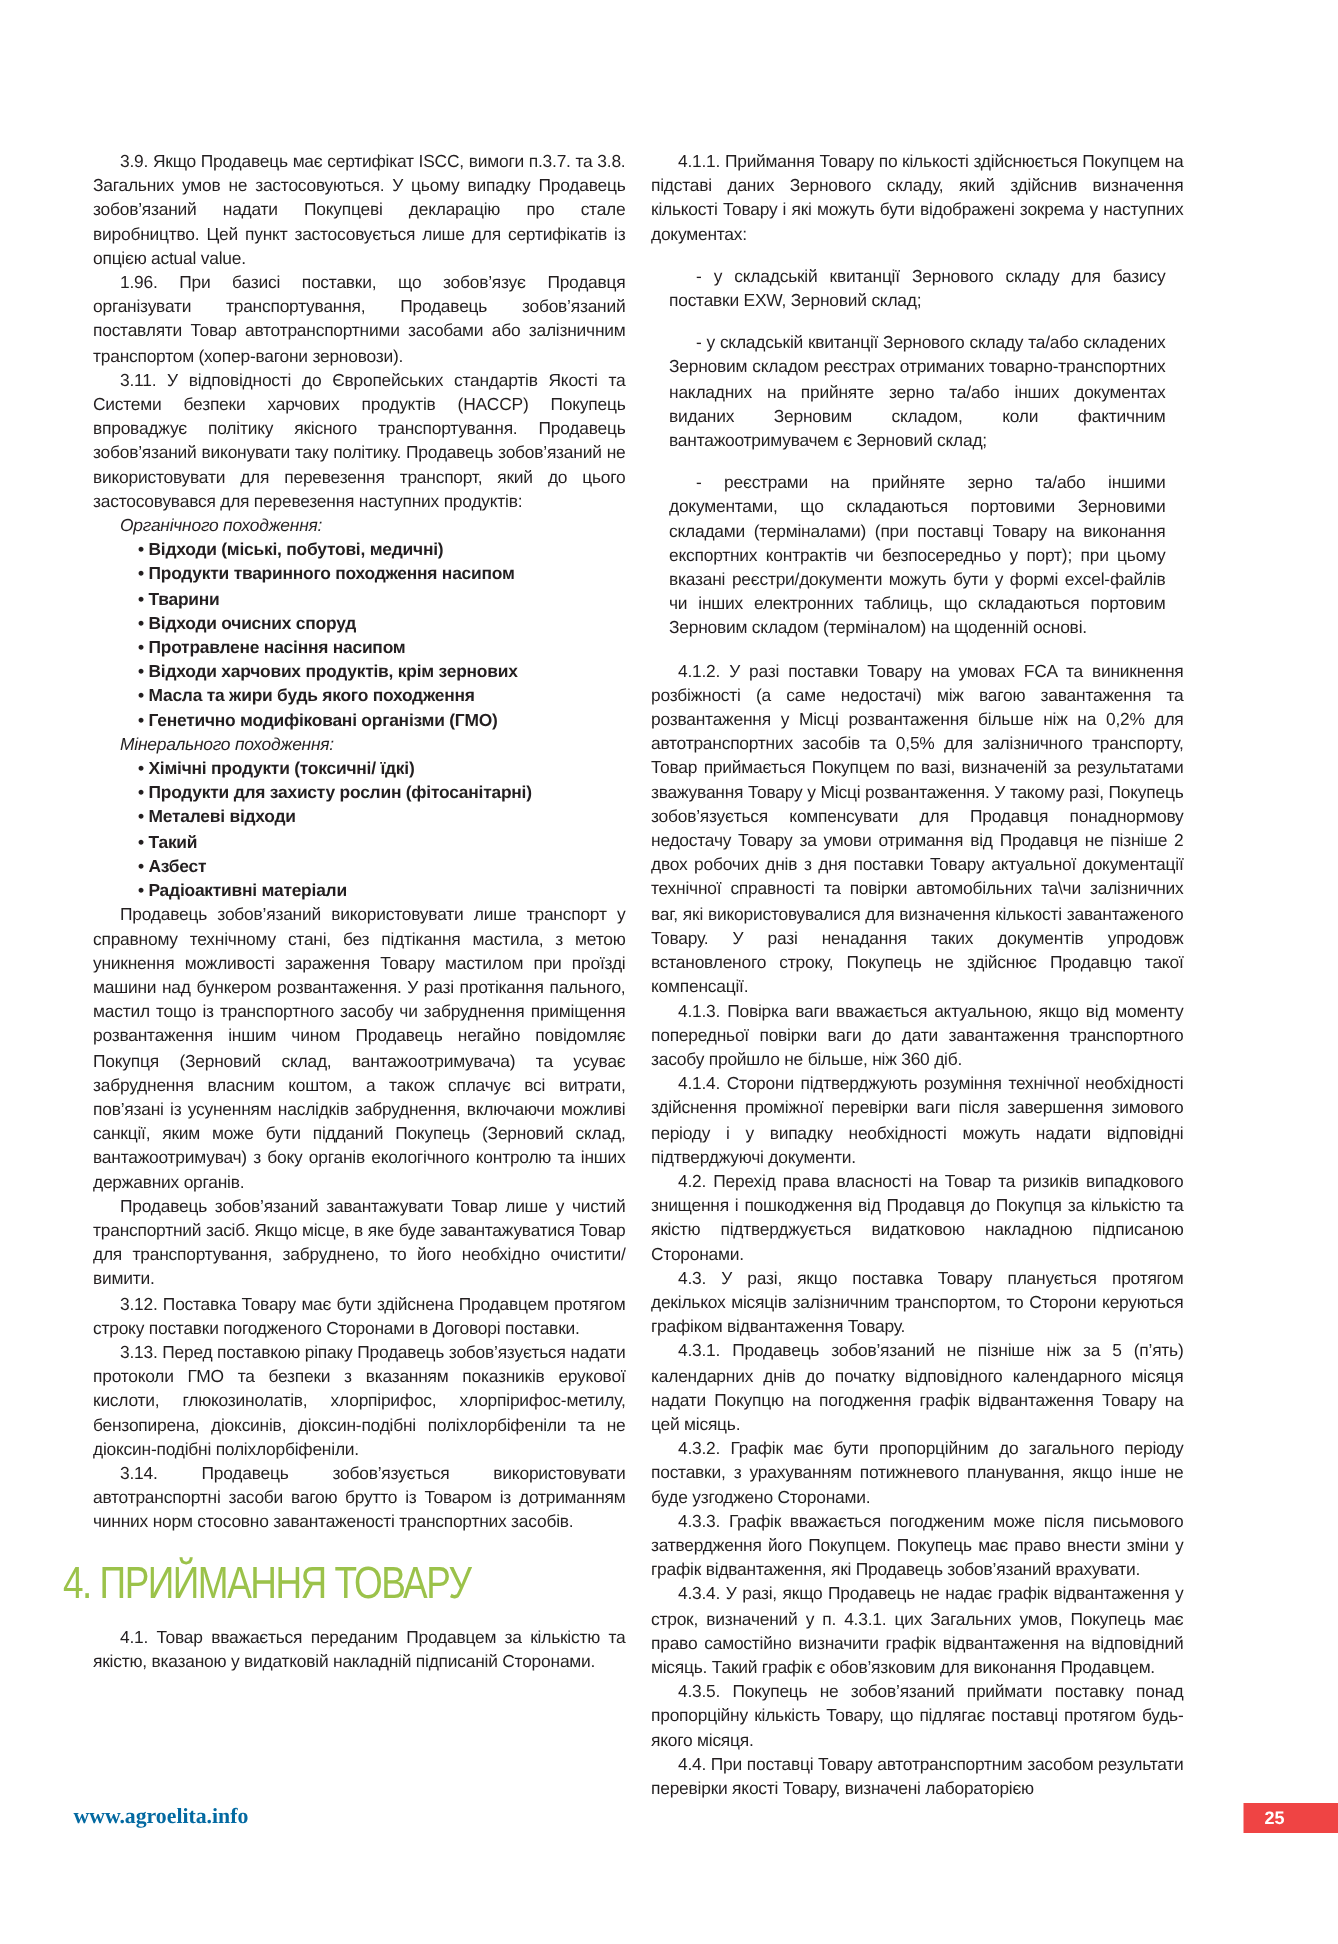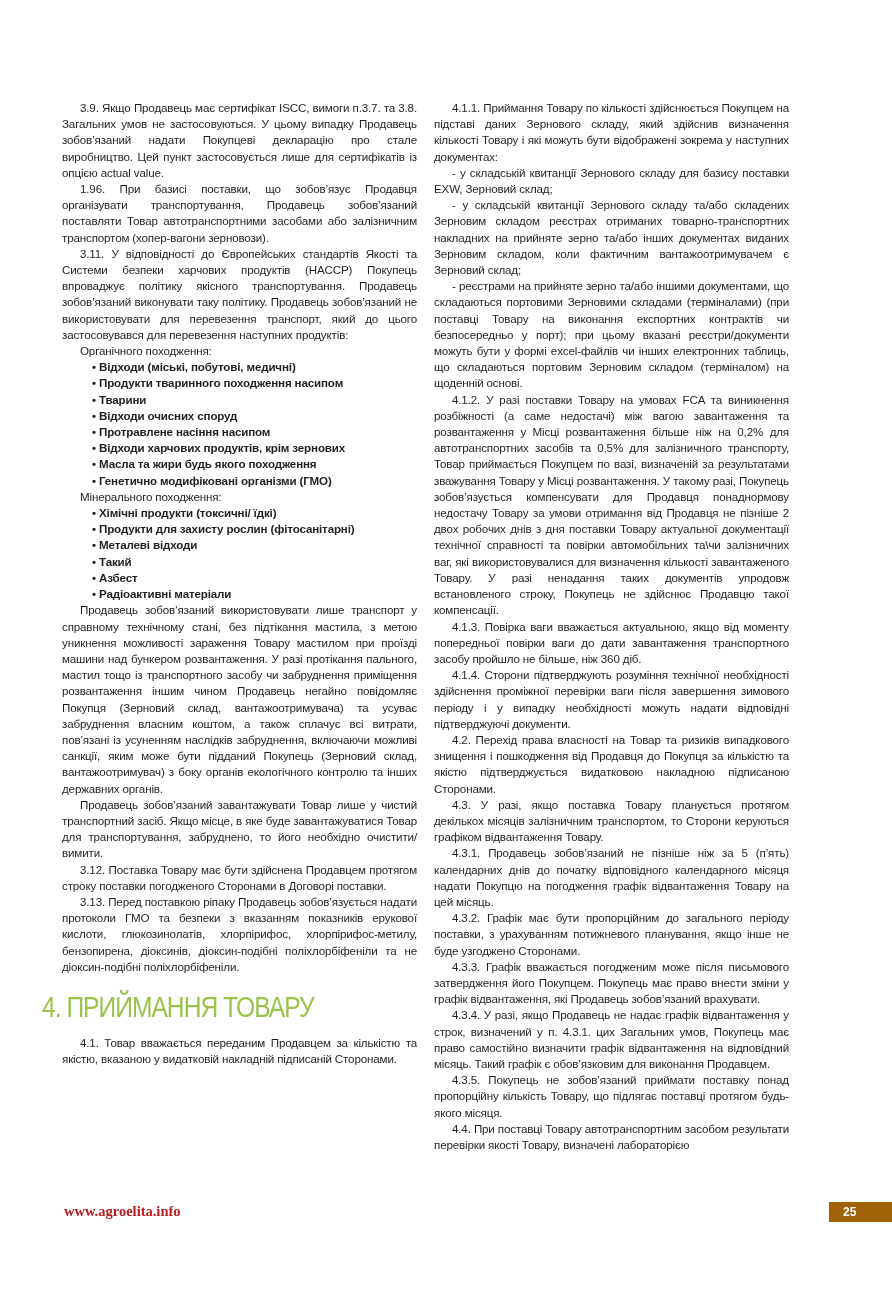--- a/index.html
+++ b/index.html
@@ -8,38 +8,38 @@
     font-family: "Liberation Sans", sans-serif; color: #231f20;
   }
   .col {
     position: absolute; top: 100px; width: 355px;
     font-size: 11.6px; line-height: 16.2px; text-align: justify;
     letter-spacing: -0.15px;
   }
   .col.left { left: 62px; }
   .col.right { left: 434px; width: 355px; }
   .p { margin: 0; text-indent: 18px; }
-  .subhead { margin: 0; padding-left: 18px; }
+  .subhead { margin: 0; padding-left: 18px; font-style: italic; }
   .bullet { margin: 0; padding-left: 30px; font-weight: bold; }
   .bullet::before { content: "• "; }
-  .dash { margin: 0; text-indent: 18px; }
+  .dash { margin: 12px; text-indent: 18px; }
   .section-title {
     margin: 14px 0 10px -20px; font-family: "Liberation Sans Narrow", "Liberation Sans", sans-serif;
     font-size: 30px; line-height: 36px; color: #9bc24a; font-weight: normal;
     letter-spacing: -1.2px; transform: scaleX(0.82); transform-origin: left center;
     white-space: nowrap;
   }
   .footer-url {
-    position: absolute; left: 64px; top: 1203px;
+    position: absolute; left: 49px; top: 1203px;
     font-family: "Liberation Serif", serif; font-weight: bold; font-size: 14.5px;
-    color: #b91c1c;
+    color: #0369a1;
   }
   .page-badge {
     position: absolute; left: 829px; top: 1202px; width: 63px; height: 20px;
-    background: #a16207; color: #ffffff; font-weight: bold; font-size: 12px;
+    background: #ef4444; color: #ffffff; font-weight: bold; font-size: 12px;
     line-height: 20px; padding-left: 14px; box-sizing: border-box;
   }
 </style>
 </head>
 <body>
 
 <div class="col left">
   <p class="p">3.9. Якщо Продавець має сертифікат ISCC, вимоги п.3.7. та 3.8. Загальних умов не застосовуються. У цьому випадку Продавець зобов’язаний надати Покупцеві декларацію про стале виробництво. Цей пункт застосовується лише для сертифікатів із опцією actual value.</p>
   <p class="p">1.96. При базисі поставки, що зобов’язує Продавця організувати транспортування, Продавець зобов’язаний поставляти Товар автотранспортними засобами або залізничним транспортом (хопер-вагони зерновози).</p>
   <p class="p">3.11. У відповідності до Європейських стандартів Якості та Системи безпеки харчових продуктів (HACCP) Покупець впроваджує політику якісного транспортування. Продавець зобов’язаний виконувати таку політику. Продавець зобов’язаний не використовувати для перевезення транспорт, який до цього застосовувався для перевезення наступних продуктів:</p>
@@ -60,20 +60,21 @@
 
   <p class="bullet">Металеві відходи</p>
   <p class="bullet">Такий</p>
   <p class="bullet">Азбест</p>
   <p class="bullet">Радіоактивні матеріали</p>
 
   <p class="p">Продавець зобов’язаний використовувати лише транспорт у справному технічному стані, без підтікання мастила, з метою уникнення можливості зараження Товару мастилом при проїзді машини над бункером розвантаження. У разі протікання пального, мастил тощо із транспортного засобу чи забруднення приміщення розвантаження іншим чином Продавець негайно повідомляє Покупця (Зерновий склад, вантажоотримувача) та усуває забруднення власним коштом, а також сплачує всі витрати, пов’язані із усуненням наслідків забруднення, включаючи можливі санкції, яким може бути підданий Покупець (Зерновий склад, вантажоотримувач) з боку органів екологічного контролю та інших державних органів.</p>
   <p class="p">Продавець зобов’язаний завантажувати Товар лише у чистий транспортний засіб. Якщо місце, в яке буде завантажуватися Товар для транспортування, забруднено, то його необхідно очистити/вимити.</p>
   <p class="p">3.12. Поставка Товару має бути здійснена Продавцем протягом строку поставки погодженого Сторонами в Договорі поставки.</p>
   <p class="p">3.13. Перед поставкою ріпаку Продавець зобов’язується надати протоколи ГМО та безпеки з вказанням показників ерукової кислоти, глюкозинолатів, хлорпірифос, хлорпірифос-метилу, бензопирена, діоксинів, діоксин-подібні поліхлорбіфеніли та не діоксин-подібні поліхлорбіфеніли.</p>
+  <p class="p">3.14. Продавець зобов’язується використовувати автотранспортні засоби вагою брутто із Товаром із дотриманням чинних норм стосовно завантаженості транспортних засобів.</p>
 
   <h2 class="section-title">4. ПРИЙМАННЯ ТОВАРУ</h2>
   <p class="p">4.1. Товар вважається переданим Продавцем за кількістю та якістю, вказаною у видатковій накладній підписаній Сторонами.</p>
 </div>
 
 <div class="col right">
   <p class="p">4.1.1. Приймання Товару по кількості здійснюється Покупцем на підставі даних Зернового складу, який здійснив визначення кількості Товару і які можуть бути відображені зокрема у наступних документах:</p>
   <p class="dash">- у складській квитанції Зернового складу для базису поставки EXW, Зерновий склад;</p>
   <p class="dash">- у складській квитанції Зернового складу та/або складених Зерновим складом реєстрах отриманих товарно-транспортних накладних на прийняте зерно та/або інших документах виданих Зерновим складом, коли фактичним вантажоотримувачем є Зерновий склад;</p>
   <p class="dash">- реєстрами на прийняте зерно та/або іншими документами, що складаються портовими Зерновими складами (терміналами) (при поставці Товару на виконання експортних контрактів чи безпосередньо у порт); при цьому вказані реєстри/документи можуть бути у формі excel-файлів чи інших електронних таблиць, що складаються портовим Зерновим складом (терміналом) на щоденній основі.</p>

